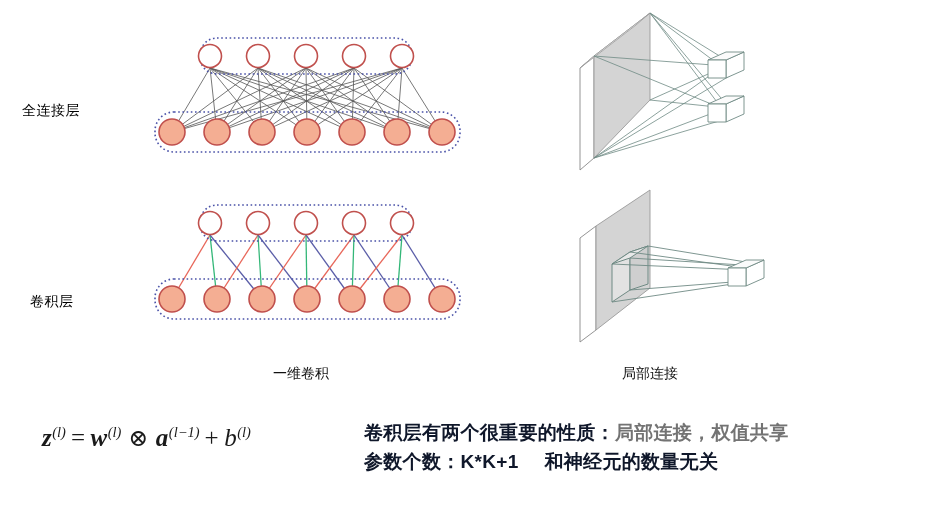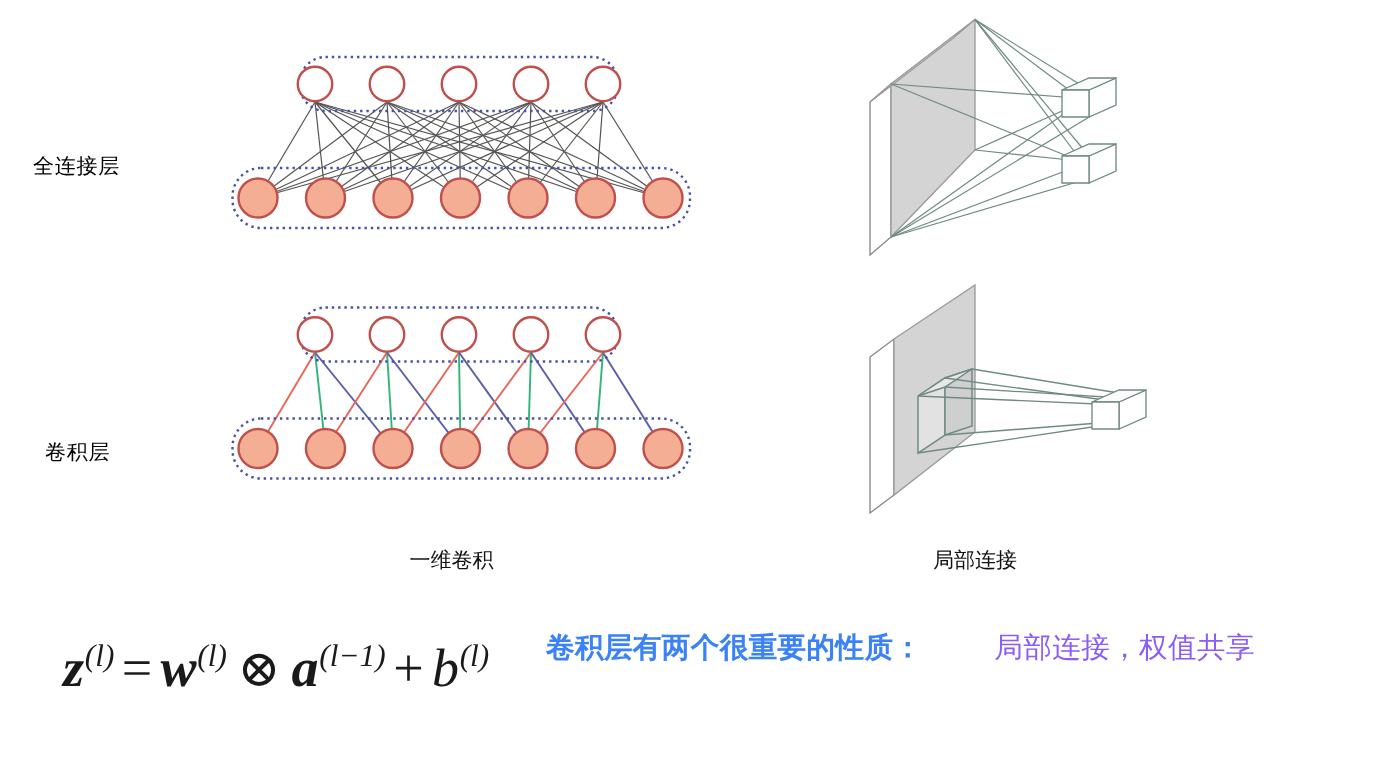--- a/index.html
+++ b/index.html
@@ -49,21 +49,21 @@
   #svg-fc   { left: 150px; top: 20px; }
   #svg-conv { left: 150px; top: 195px; }
   #svg-3dfc { left: 558px; top: 8px; }
   #svg-3dconv { left: 568px; top: 190px; }
 
   .formula {
     position: absolute;
     left: 42px;
     top: 424px;
     font-family: "Liberation Serif", "DejaVu Serif", serif;
-    font-size: 36px;
+    font-size: 25px;
     color: #1a1a1a;
     white-space: nowrap;
     letter-spacing: 0.5px;
   }
   .formula .bi { font-weight: bold; font-style: italic; }
   .formula .it { font-style: italic; }
   .formula sup {
     font-size: 0.58em;
     font-style: italic;
     font-weight: normal;
@@ -87,29 +87,28 @@
     width: 560px;
   }
   .bullet-line {
     white-space: nowrap;
     line-height: 1.55;
     font-size: 19px;
   }
   .b-black {
     font-family: "Liberation Sans", "DejaVu Sans", sans-serif;
     font-weight: bold;
-    color: #3b82f6;
+    color: #0f172a;
     letter-spacing: 0.3px;
   }
   .b-blue {
     font-family: "Liberation Serif", "DejaVu Serif", serif;
-    color: #8b5cf6;
-    font-weight: normal;
+    color: #737373;
+    font-weight: bold;
     letter-spacing: 0.3px;
-    margin-left: 48px;
   }
   .gap { display: inline-block; width: 26px; }
 </style>
 </head>
 <body>
 
 <div class="slide">
 
   <div class="row-label" id="label-fc">全连接层</div>
 
@@ -294,15 +293,18 @@
   <div class="caption" id="caption-2d">局部连接</div>
 
   <div class="formula">
     <span class="bi">z</span><sup>(l)</sup><span class="op">=</span><span class="bi">w</span><sup>(l)</sup><span class="op otimes">⊗</span><span class="bi">a</span><sup>(l−1)</sup><span class="op">+</span><span class="it">b</span><sup>(l)</sup>
   </div>
 
   <div class="bullet-block">
     <div class="bullet-line">
       <span class="b-black">卷积层有两个很重要的性质：</span><span class="b-blue">局部连接，权值共享</span>
     </div>
+    <div class="bullet-line">
+      <span class="b-black">参数个数：K*K+1</span><span class="gap"></span><span class="b-black">和神经元的数量无关</span>
+    </div>
   </div>
 
 </div>
 
 </body></html>

